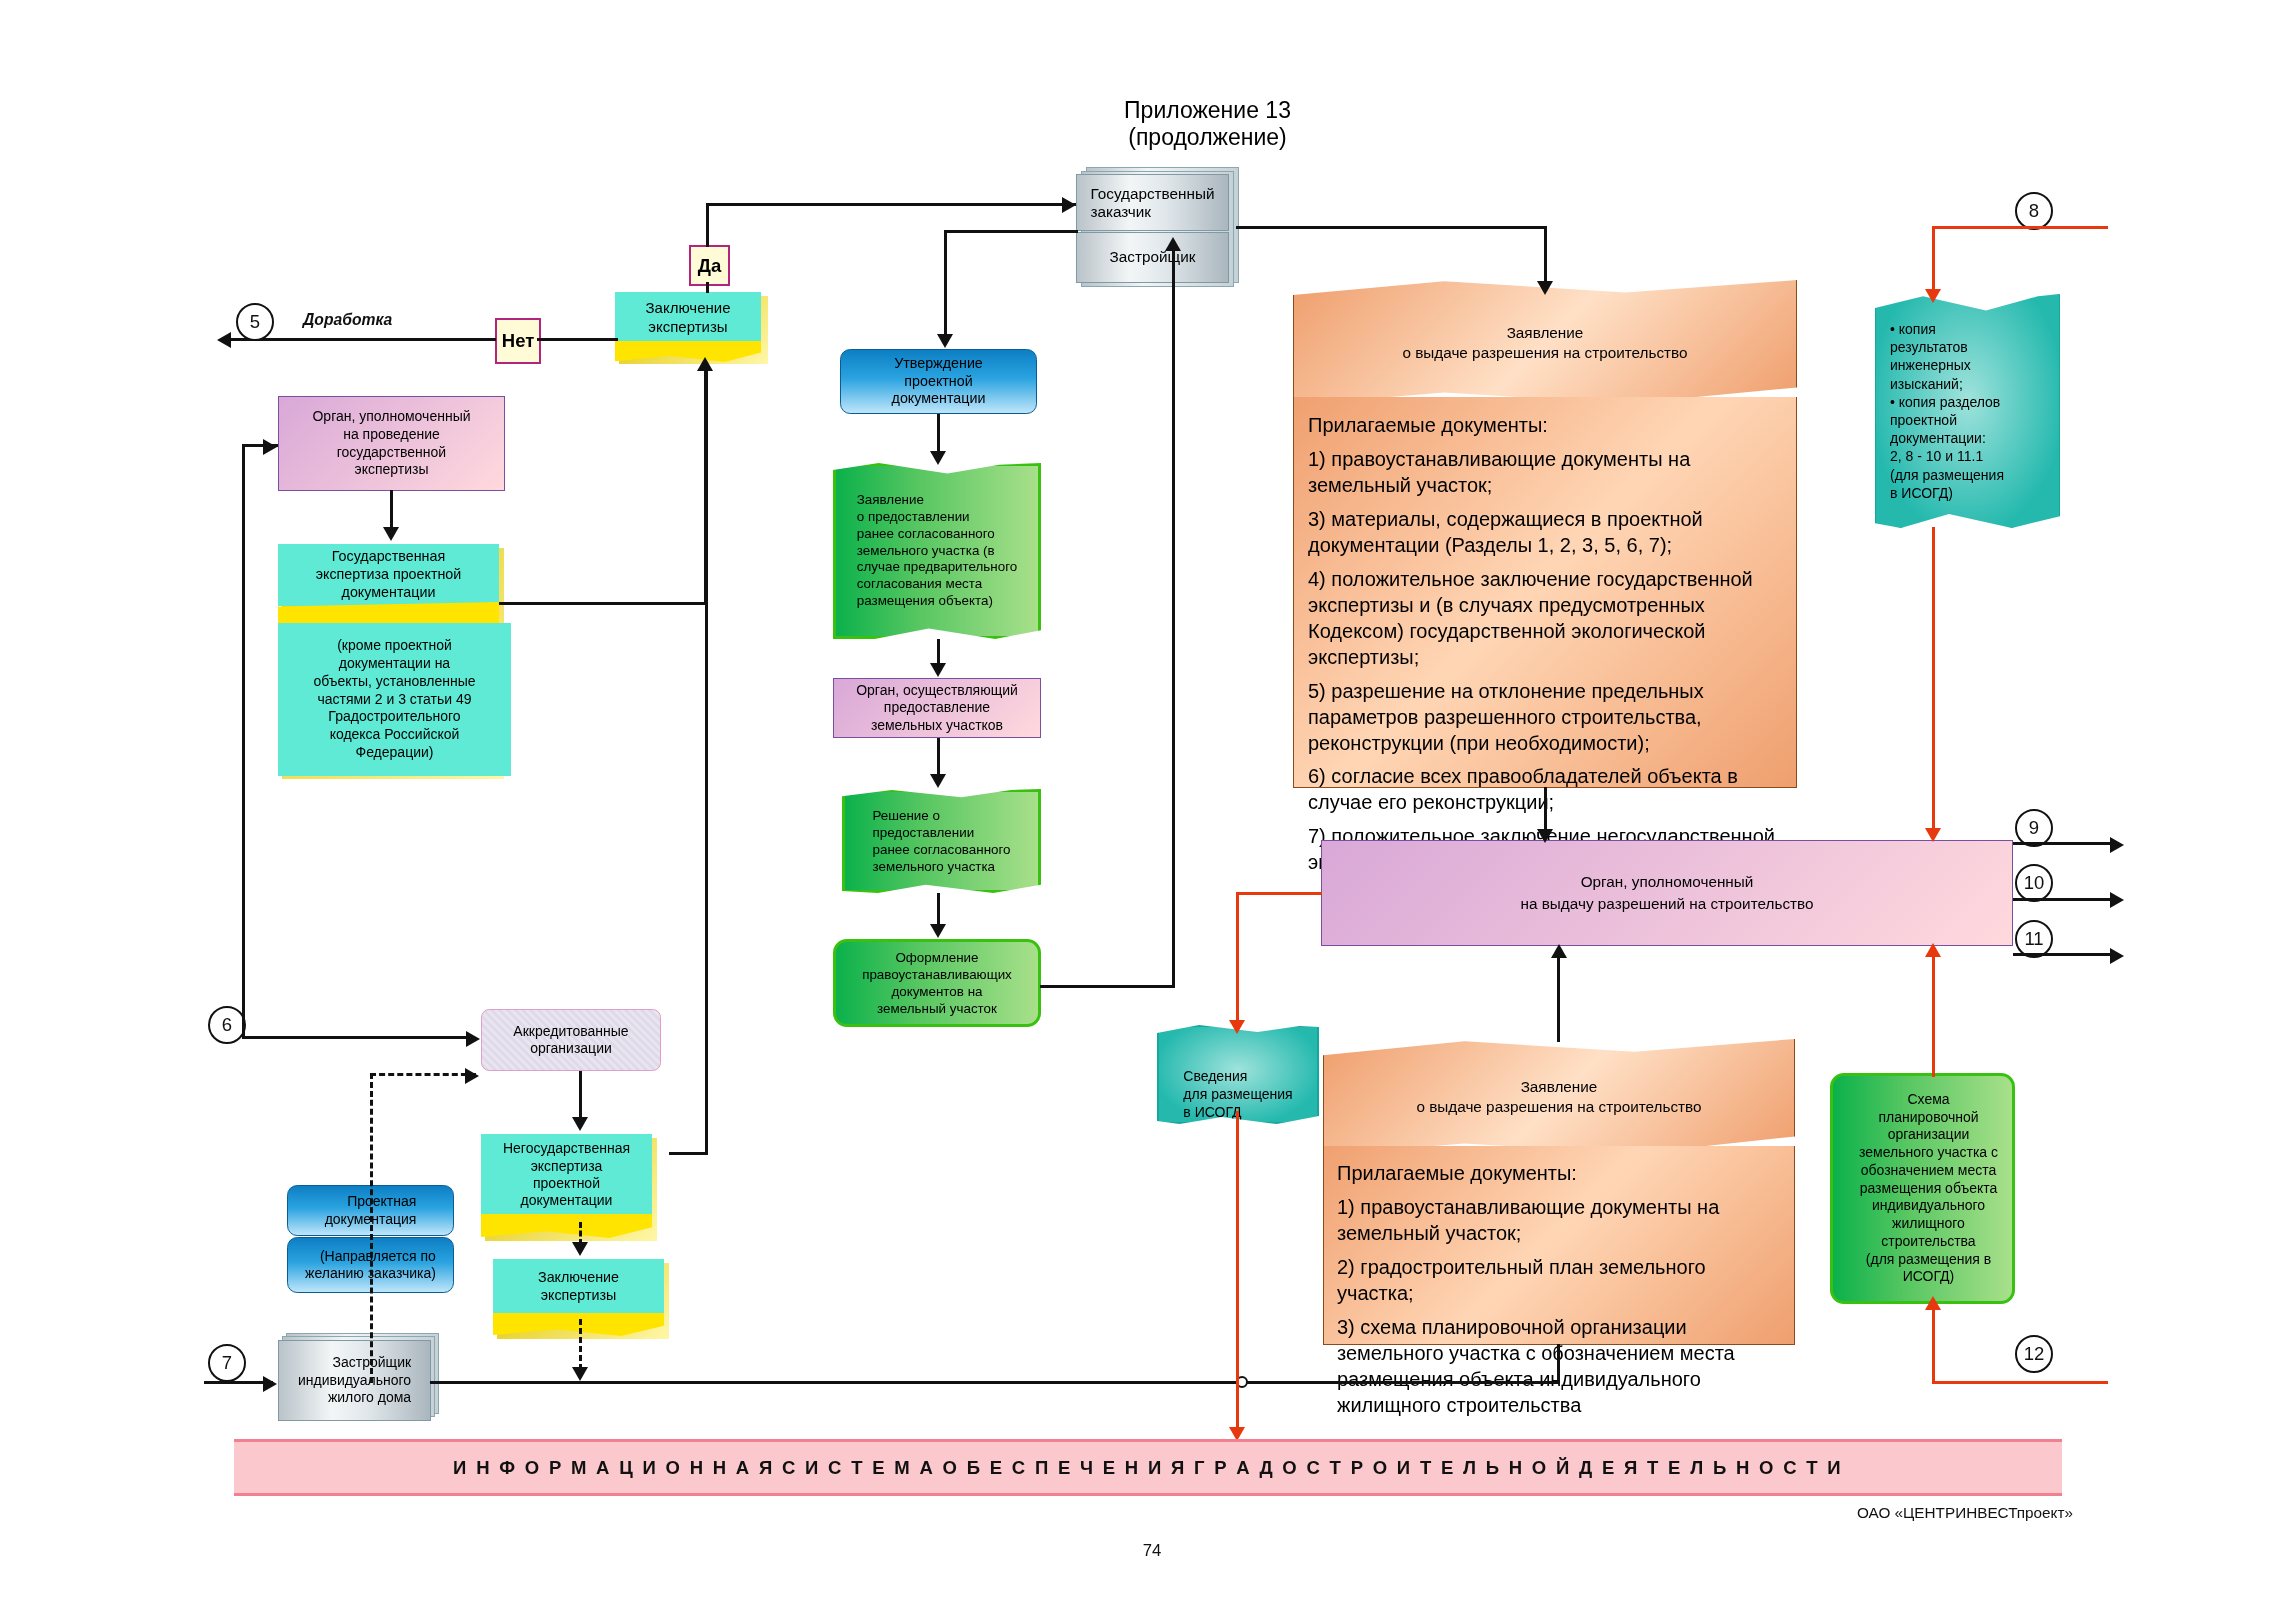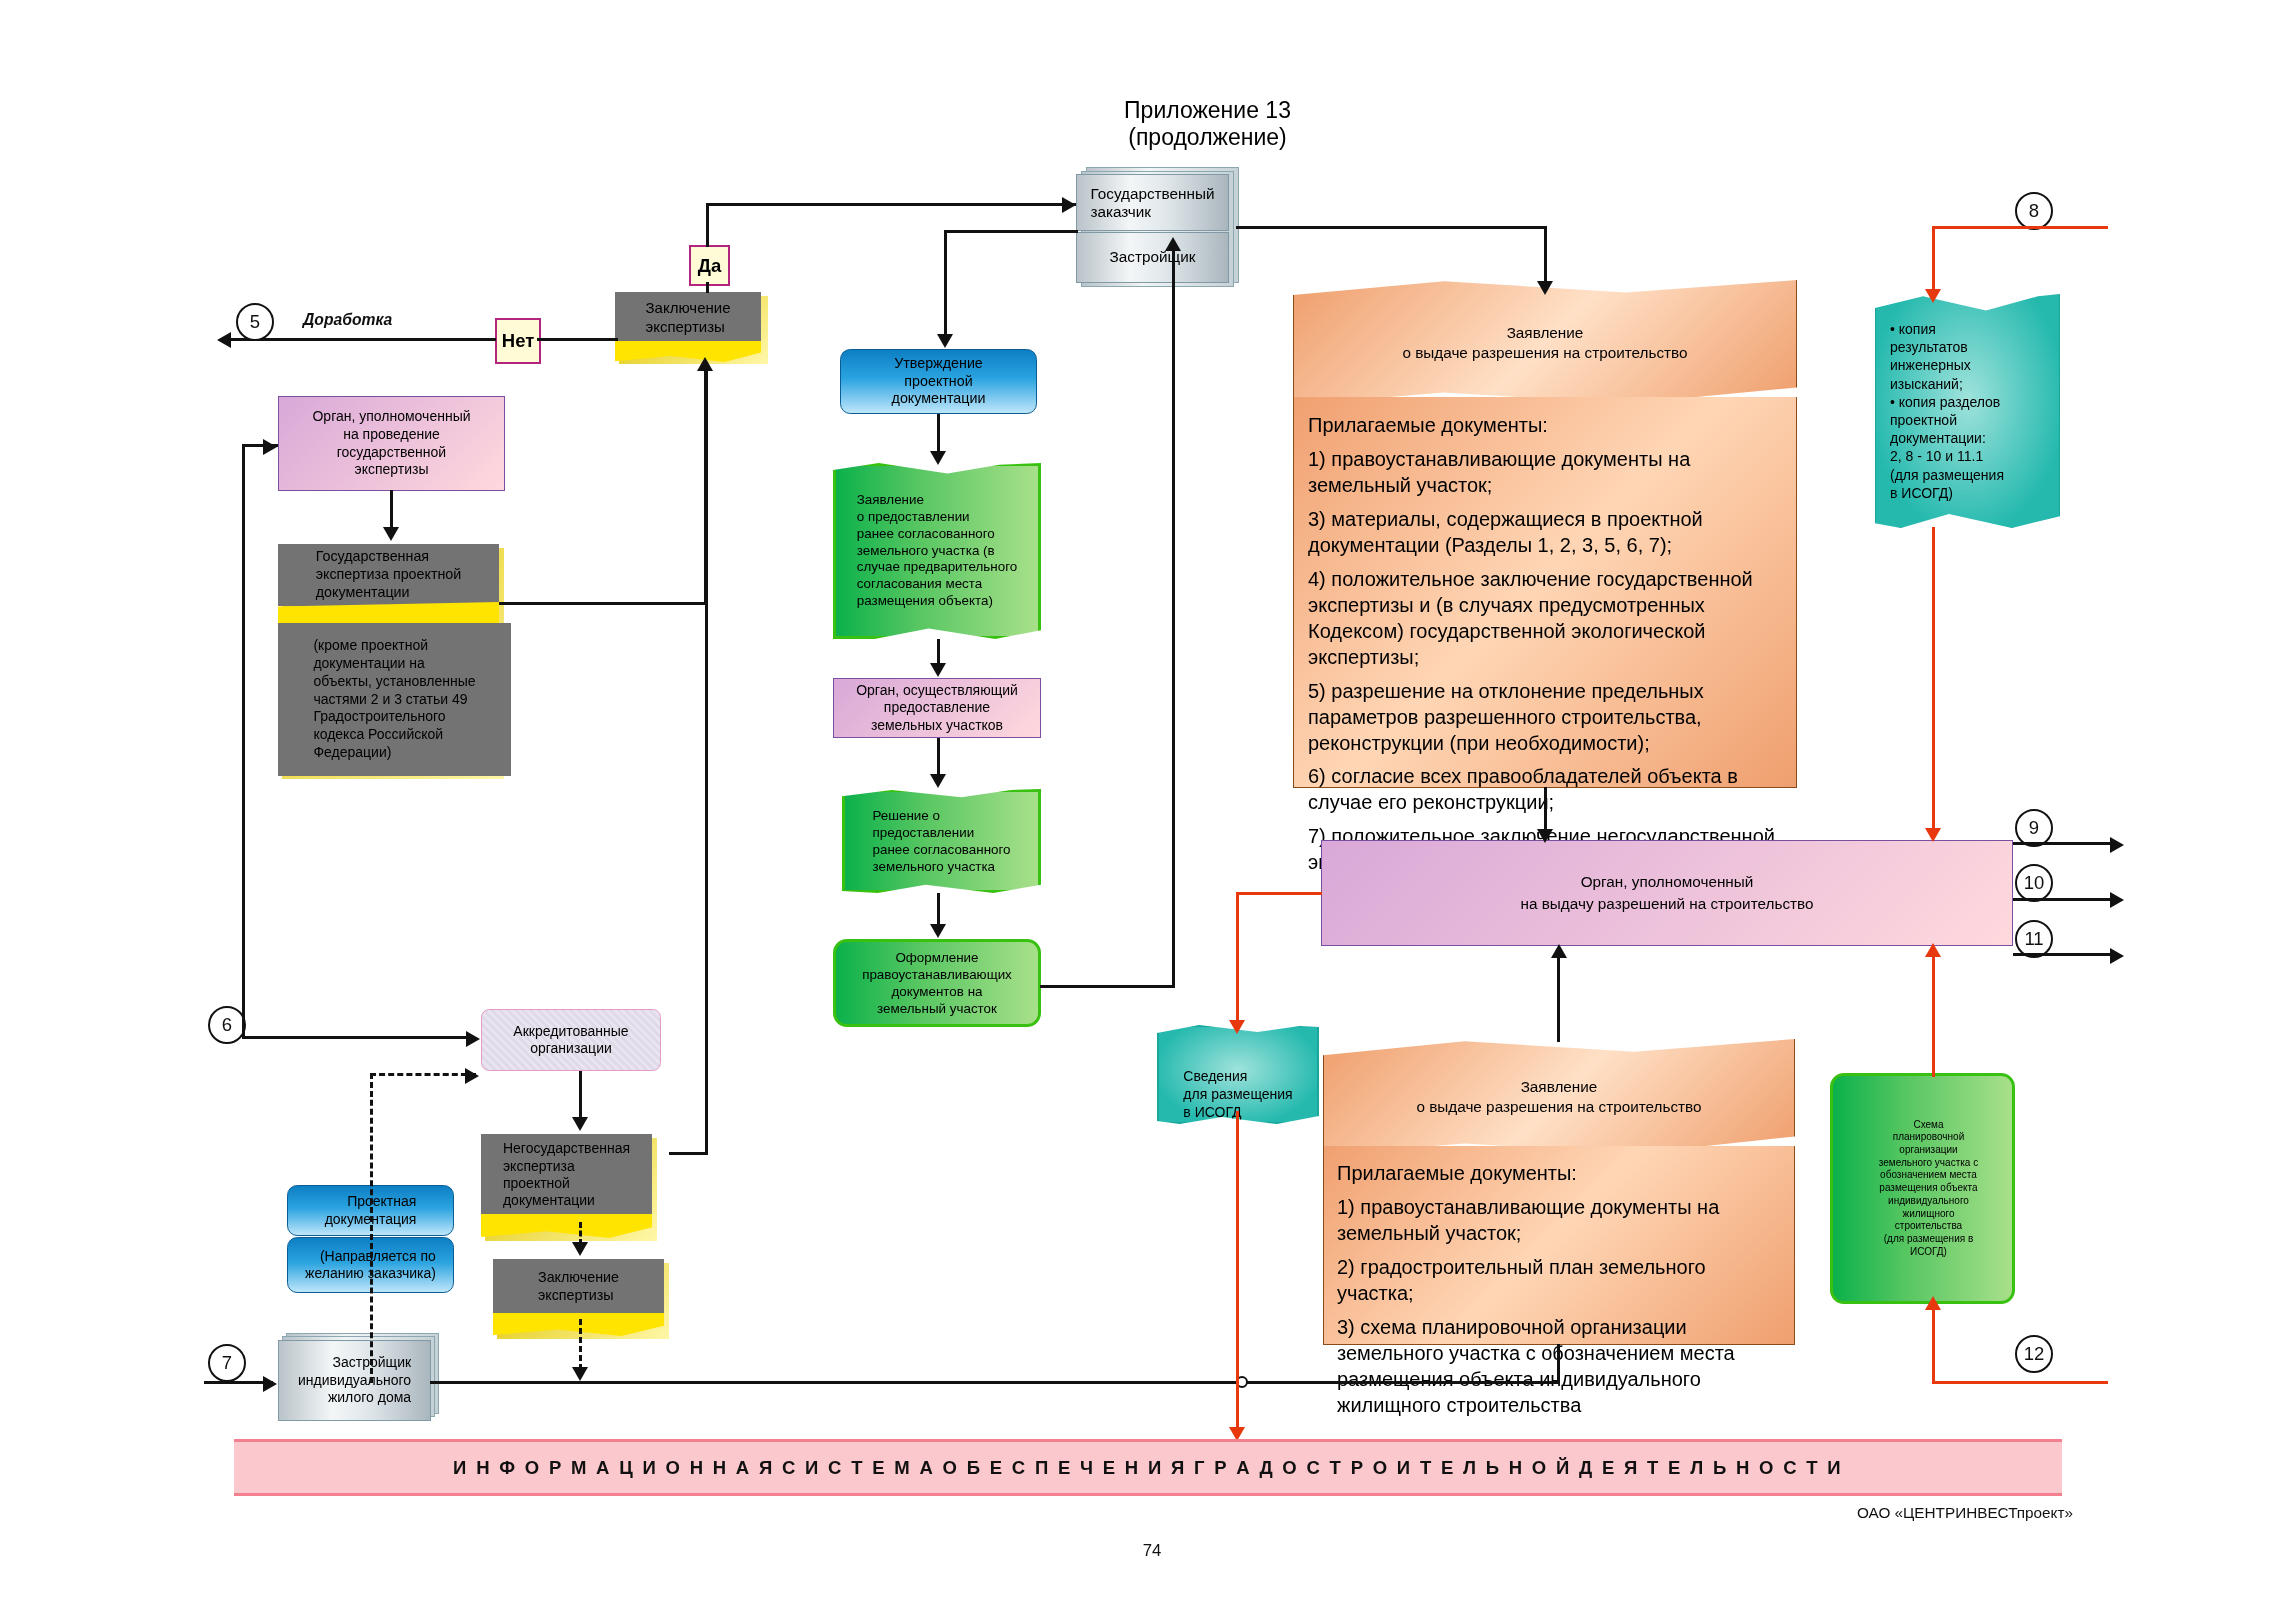--- a/index.html
+++ b/index.html
@@ -9,21 +9,21 @@
   .abs{position:absolute;box-sizing:border-box;}
   .ctext{display:flex;align-items:center;justify-content:center;text-align:right;}
 
   
   #title{left:1013px;top:97px;width:389px;text-align:center;font-size:23px;line-height:1.18;color:#000;}
 
   
   .shp{position:absolute;box-sizing:border-box;display:flex;align-items:center;justify-content:center;text-align:center;color:#000;}
 
   
-  .yellow{background:#737373;border:0;}
+  .yellow{background:#5eead4;border:0;text-align:center;}
   .yflagbot{position:absolute;left:0;width:100%;height:21px;background:#FFE400;
      -webkit-clip-path:polygon(0 0,100% 0,100% 55%,75% 100%,38% 72%,0 96%);
      clip-path:polygon(0 0,100% 0,100% 55%,75% 100%,38% 72%,0 96%);}
 
   
   .pinkbox{background:linear-gradient(135deg,#d9a8d8,#ffd9dd);border:1.4px solid #7b4fa0;}
 
   
   .bluebox{background:linear-gradient(180deg,#0d7fc4 0%,#2aa3e0 45%,#bfe6fa 100%);
       border:1.9px solid #0a5d94;border-radius:10.2px;}
@@ -306,21 +306,21 @@
       <div class="body-txt">
         <p>Прилагаемые документы:</p>
         <p>1) правоустанавливающие документы на земельный участок;</p>
         <p>2) градостроительный план земельного участка;</p>
         <p>3) схема планировочной организации земельного участка с обозначением места размещения объекта индивидуального жилищного строительства</p>
       </div>
     </div>
   </div>
 
   <div class="shp greenround" style="left:1830px;top:1073px;width:185px;height:231px;">
-    <span style="font-size:10px;line-height:1.27;white-space:pre-line;margin-left:12px;">Схема
+    <span style="font-size:14px;line-height:1.27;white-space:pre-line;margin-left:12px;">Схема
 планировочной
 организации
 земельного участка с
 обозначением места
 размещения объекта
 индивидуального
 жилищного
 строительства
 (для размещения в
 ИСОГД)</span>

